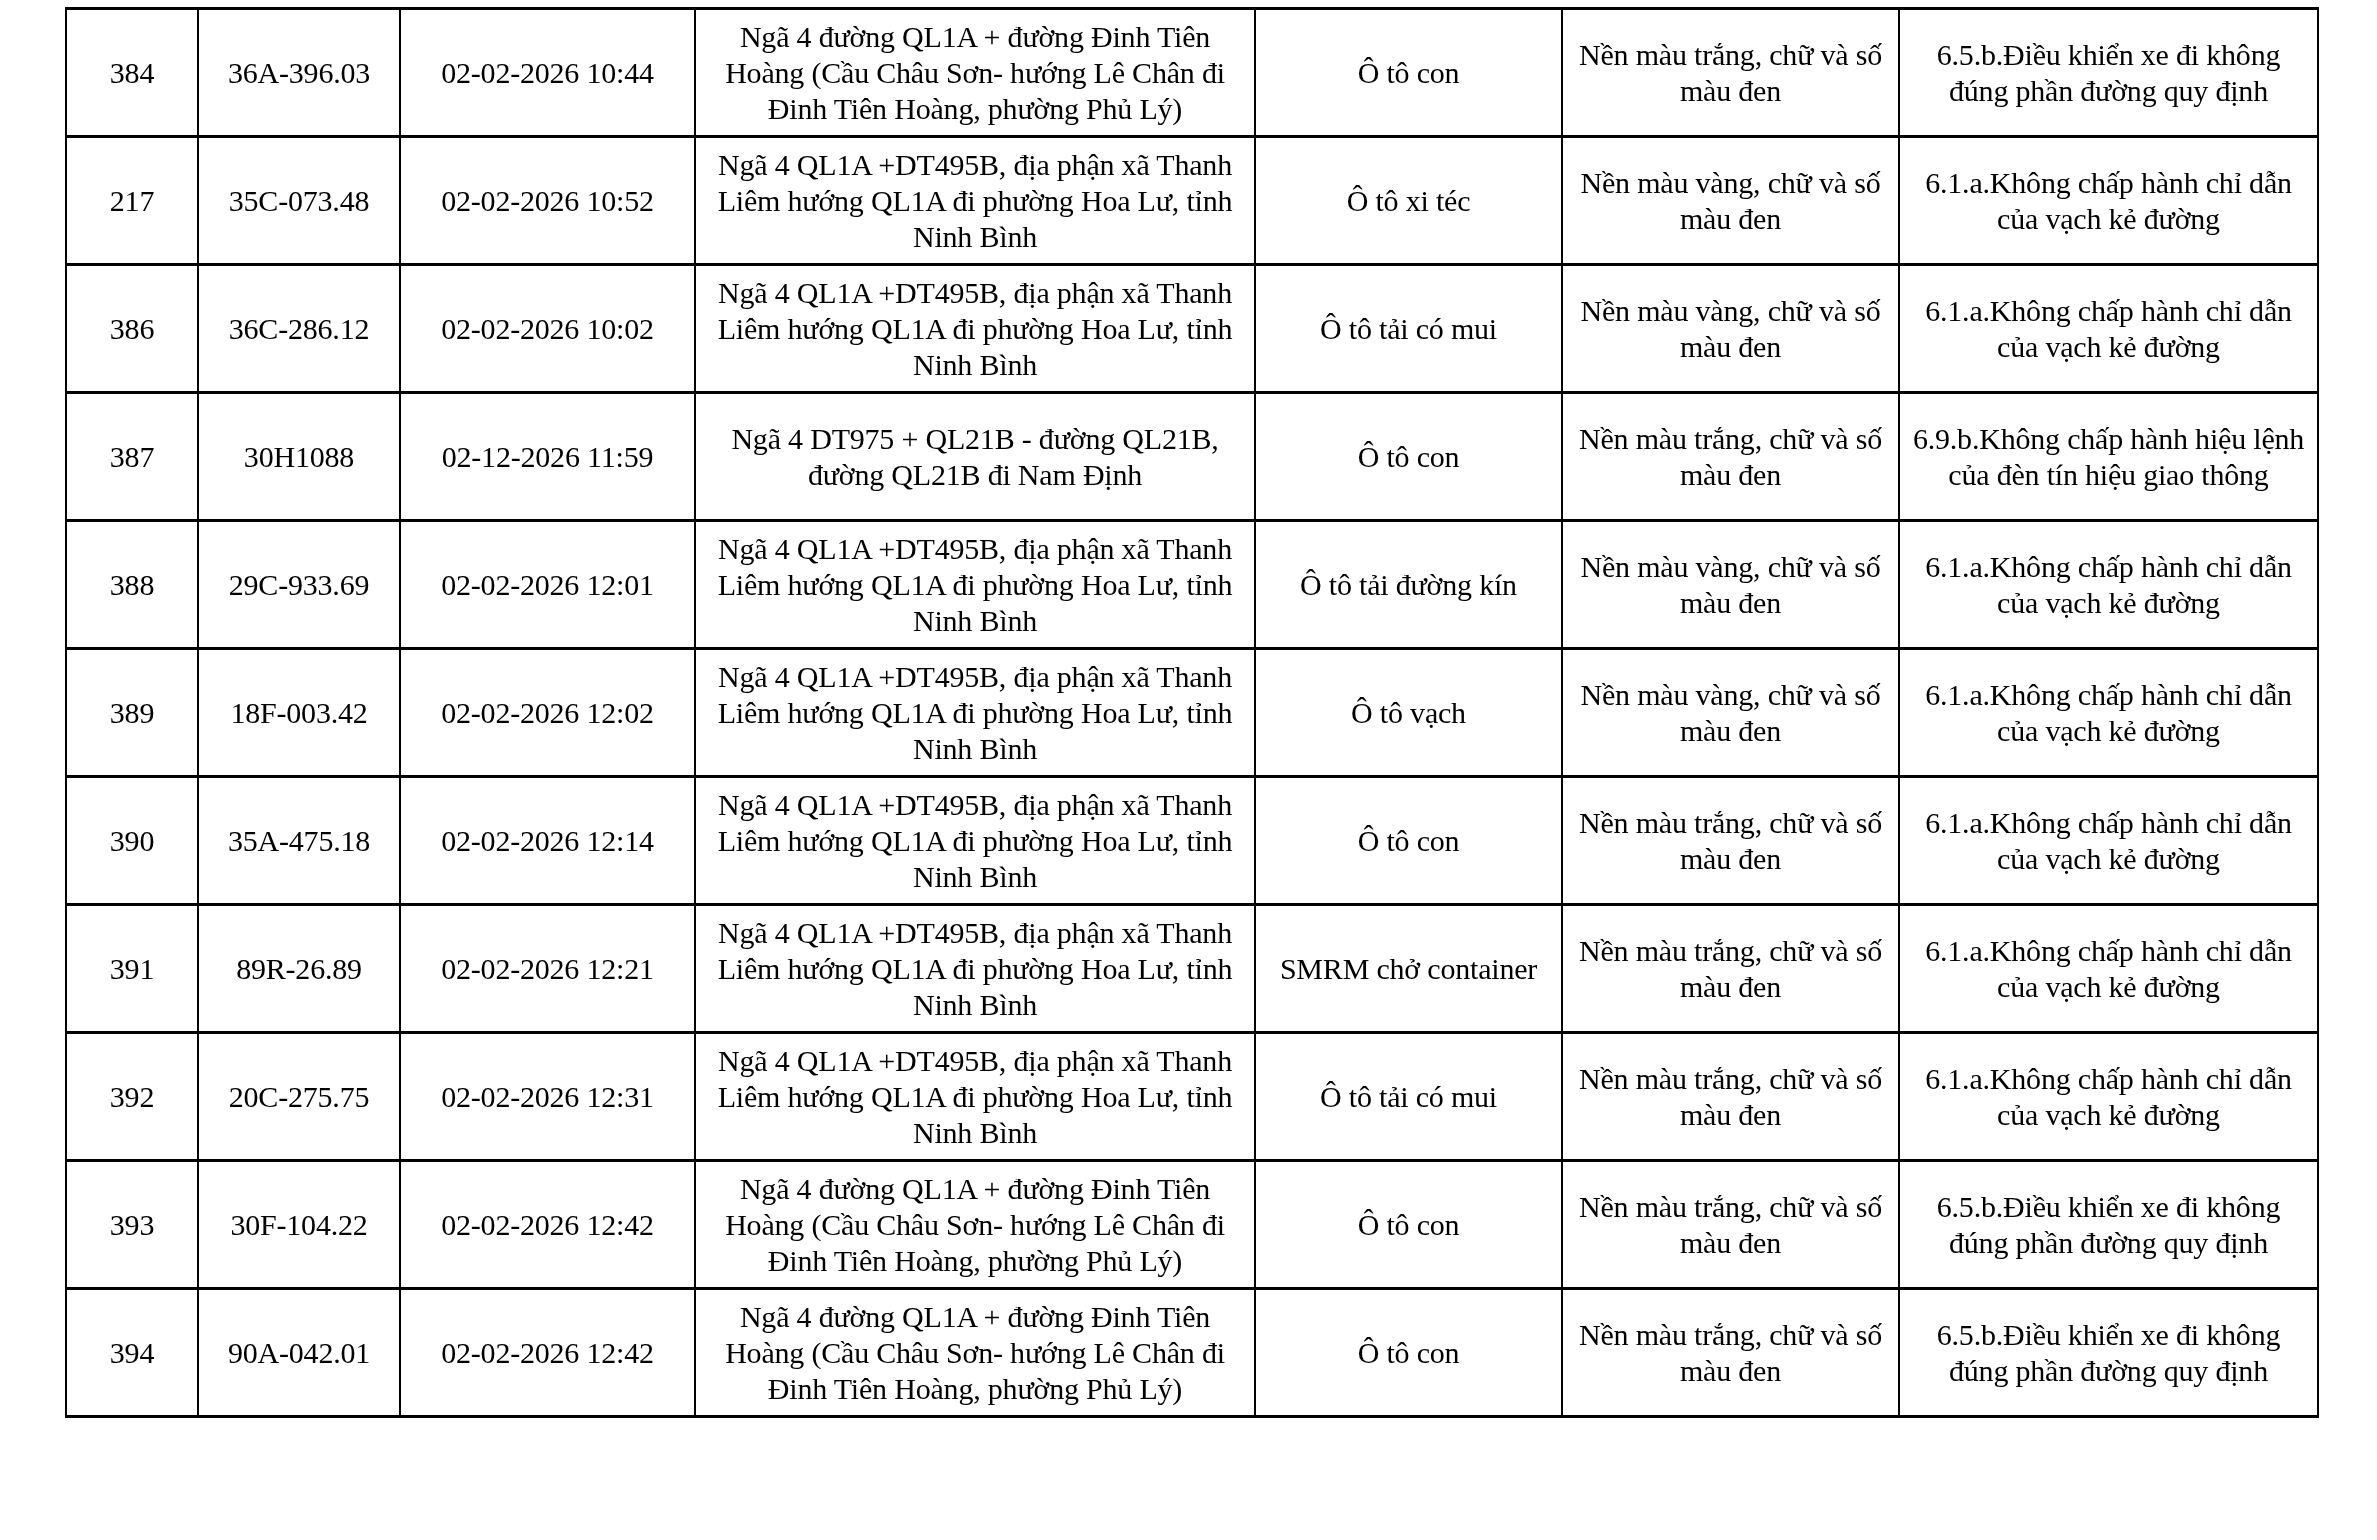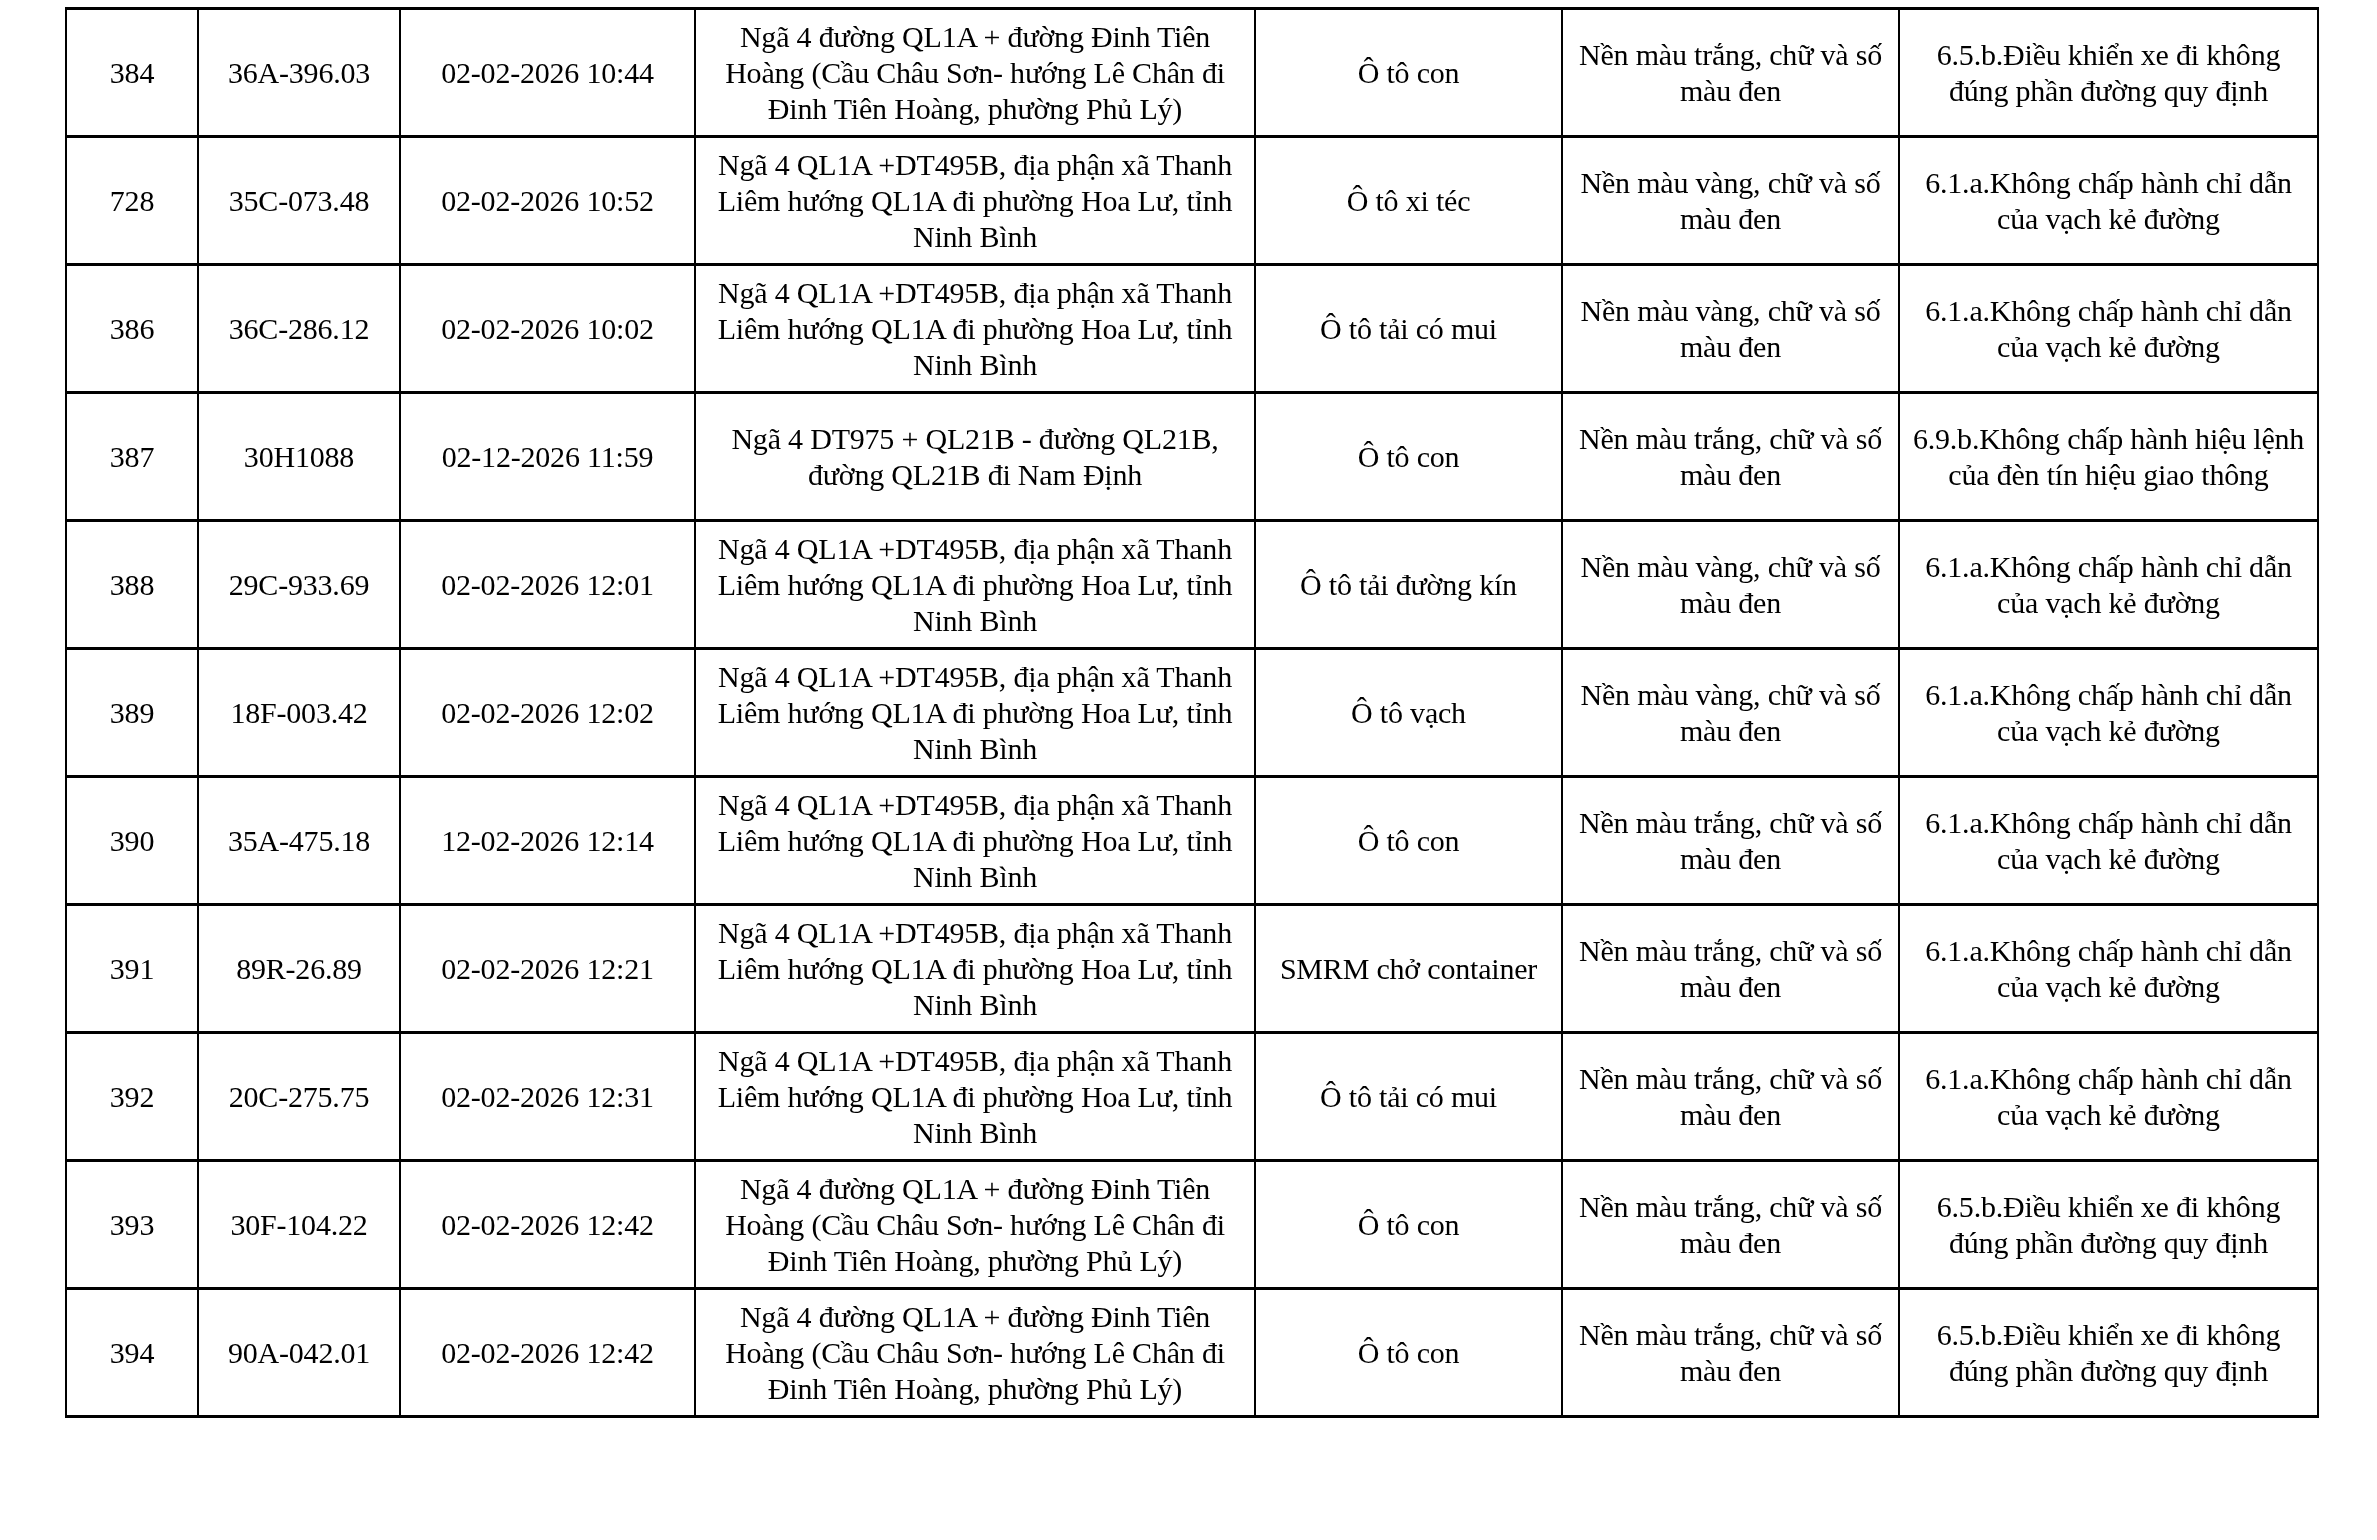--- a/index.html
+++ b/index.html
@@ -61,21 +61,21 @@
       <tr>
         <td class="c-stt">384</td>
         <td class="c-plate">36A-396.03</td>
         <td class="c-time">02-02-2026 10:44</td>
         <td class="c-loc">Ngã 4 đường QL1A + đường Đinh Tiên Hoàng (Cầu Châu Sơn- hướng Lê Chân đi Đinh Tiên Hoàng, phường Phủ Lý)</td>
         <td class="c-veh">Ô tô con</td>
         <td class="c-color">Nền màu trắng, chữ và số màu đen</td>
         <td class="c-viol">6.5.b.Điều khiển xe đi không đúng phần đường quy định</td>
       </tr>
       <tr>
-        <td class="c-stt">728</td>
+        <td class="c-stt">217</td>
         <td class="c-plate">35C-073.48</td>
         <td class="c-time">02-02-2026 10:52</td>
         <td class="c-loc">Ngã 4 QL1A +DT495B, địa phận xã Thanh Liêm hướng QL1A đi phường Hoa Lư, tỉnh Ninh Bình</td>
         <td class="c-veh">Ô tô xi téc</td>
         <td class="c-color">Nền màu vàng, chữ và số màu đen</td>
         <td class="c-viol">6.1.a.Không chấp hành chỉ dẫn của vạch kẻ đường</td>
       </tr>
       <tr>
         <td class="c-stt">386</td>
         <td class="c-plate">36C-286.12</td>
@@ -108,21 +108,21 @@
         <td class="c-plate">18F-003.42</td>
         <td class="c-time">02-02-2026 12:02</td>
         <td class="c-loc">Ngã 4 QL1A +DT495B, địa phận xã Thanh Liêm hướng QL1A đi phường Hoa Lư, tỉnh Ninh Bình</td>
         <td class="c-veh">Ô tô vạch</td>
         <td class="c-color">Nền màu vàng, chữ và số màu đen</td>
         <td class="c-viol">6.1.a.Không chấp hành chỉ dẫn của vạch kẻ đường</td>
       </tr>
       <tr>
         <td class="c-stt">390</td>
         <td class="c-plate">35A-475.18</td>
-        <td class="c-time">12-02-2026 12:14</td>
+        <td class="c-time">02-02-2026 12:14</td>
         <td class="c-loc">Ngã 4 QL1A +DT495B, địa phận xã Thanh Liêm hướng QL1A đi phường Hoa Lư, tỉnh Ninh Bình</td>
         <td class="c-veh">Ô tô con</td>
         <td class="c-color">Nền màu trắng, chữ và số màu đen</td>
         <td class="c-viol">6.1.a.Không chấp hành chỉ dẫn của vạch kẻ đường</td>
       </tr>
       <tr>
         <td class="c-stt">391</td>
         <td class="c-plate">89R-26.89</td>
         <td class="c-time">02-02-2026 12:21</td>
         <td class="c-loc">Ngã 4 QL1A +DT495B, địa phận xã Thanh Liêm hướng QL1A đi phường Hoa Lư, tỉnh Ninh Bình</td>

